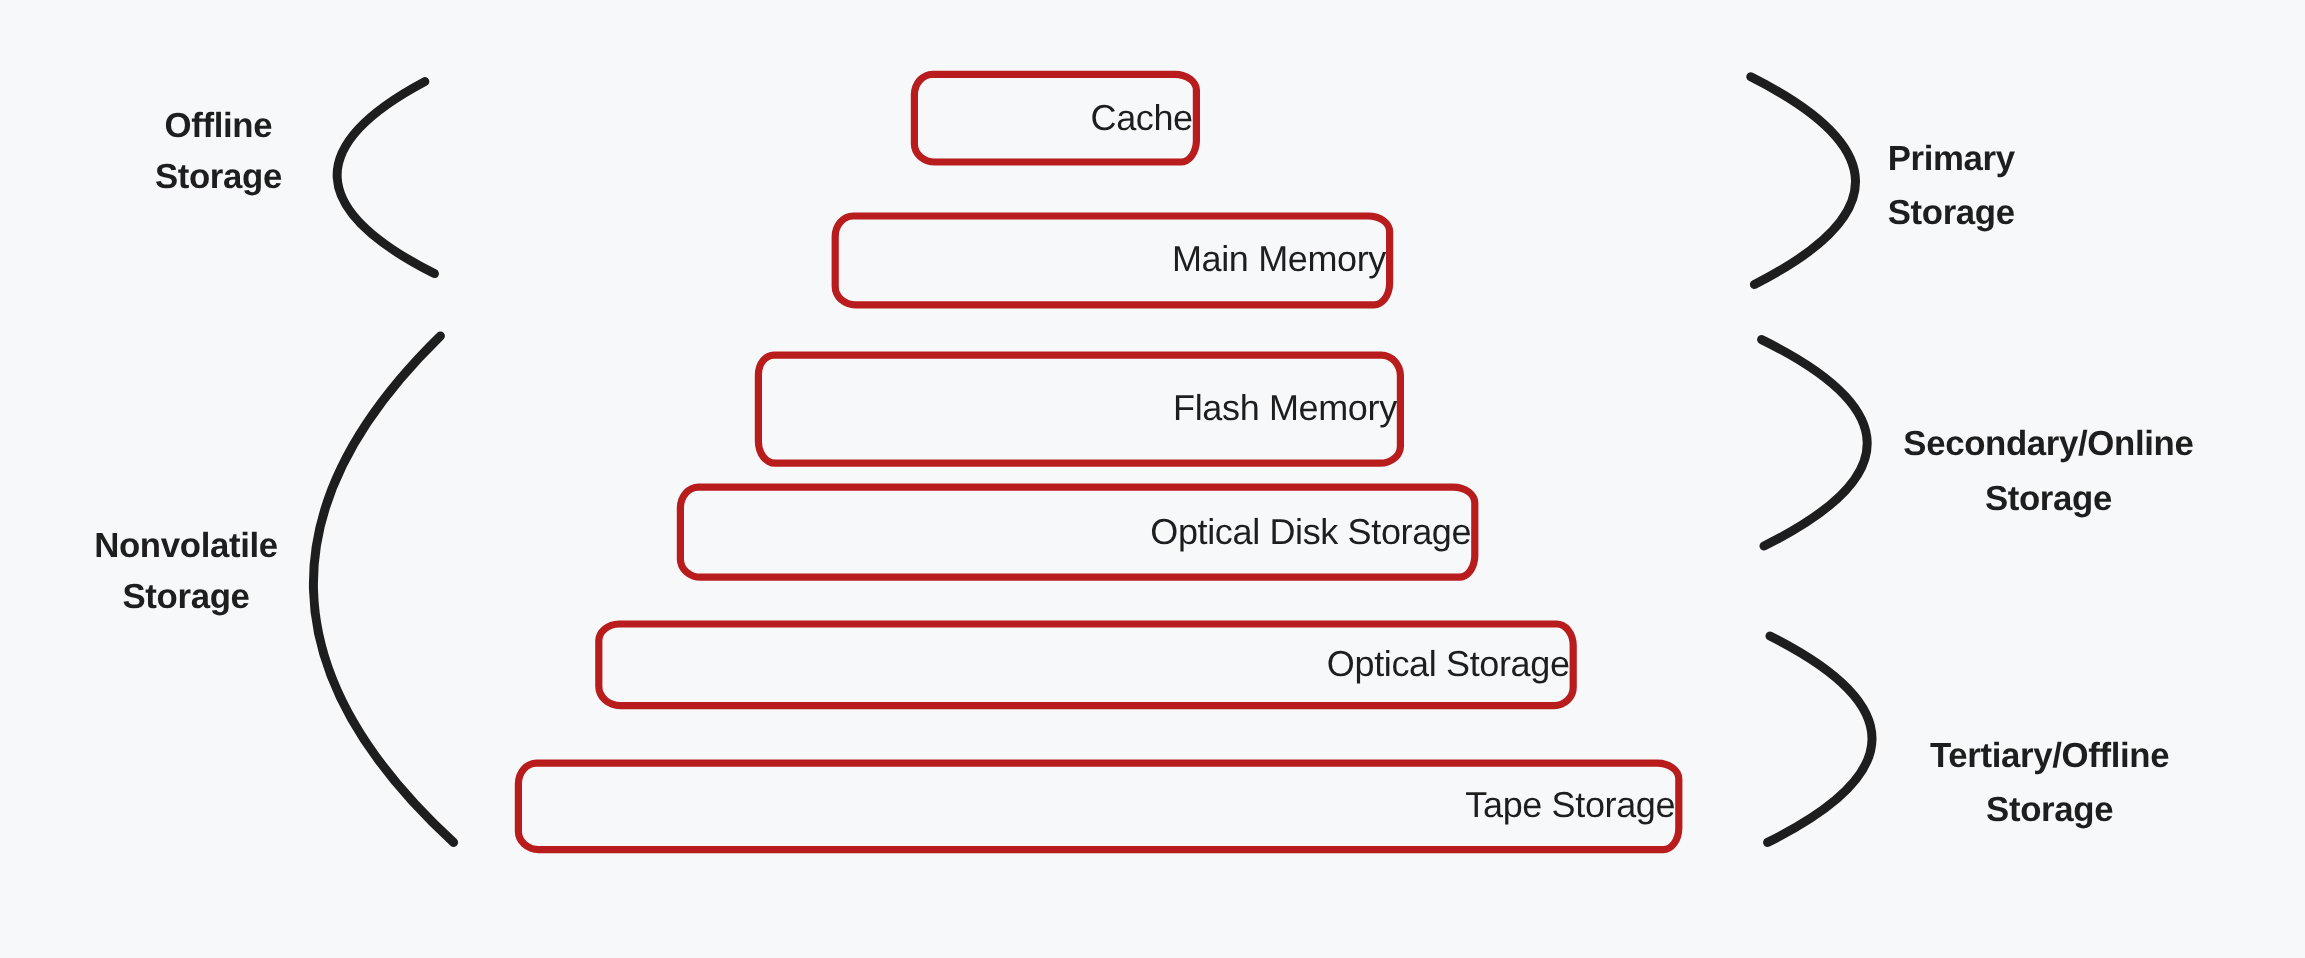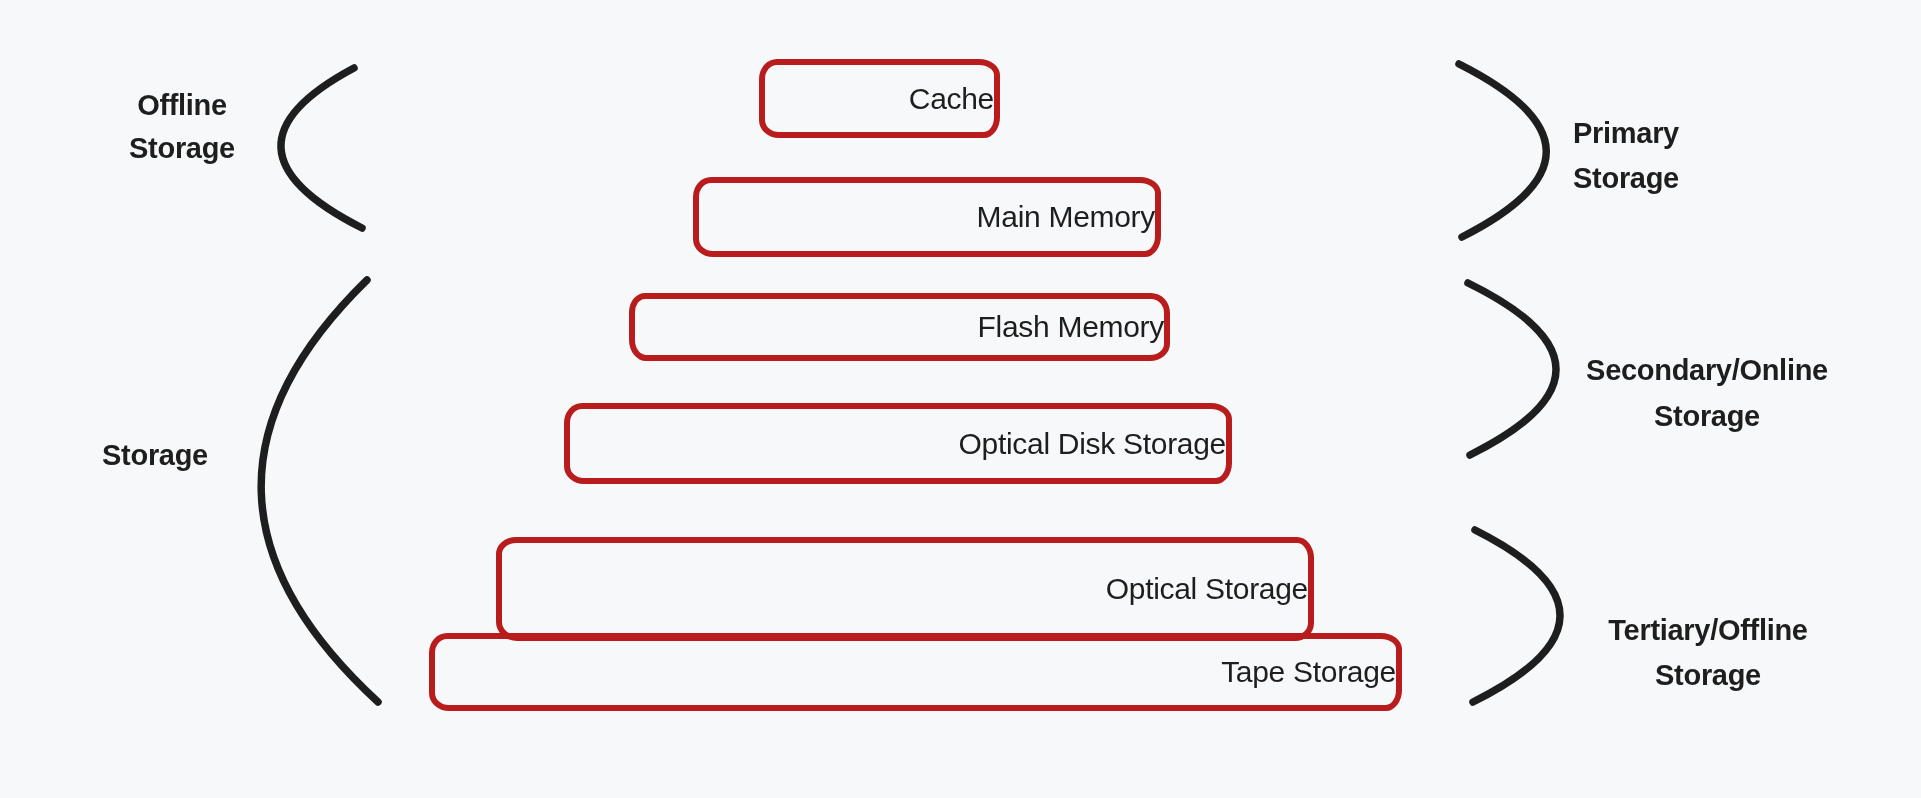--- a/index.html
+++ b/index.html
@@ -38,23 +38,23 @@
     background: transparent;
     display: flex;
     align-items: center;
     justify-content: flex-end;
     font-size: 30px;
     font-weight: 400;
     letter-spacing: -0.3px;
   }
   .level-cache        { left: 759px; top: 59px;  width: 241px; height: 79px; }
   .level-main-memory  { left: 693px; top: 177px; width: 468px; height: 80px; }
-  .level-flash-memory { left: 629px; top: 293px; width: 541px; height: 68px; border-radius: 16px 19px 20px 17px / 19px 20px 17px 21px; }
+  .level-flash-memory { left: 629px; top: 293px; width: 541px; height: 96px; border-radius: 16px 19px 20px 17px / 19px 20px 17px 21px; }
   .level-magnetic-disk{ left: 564px; top: 403px; width: 668px; height: 81px; }
-  .level-optical      { left: 496px; top: 517px; width: 818px; height: 104px; border-radius: 20px 17px 19px 21px / 17px 21px 18px 19px; margin-top: 20px; }
+  .level-optical      { left: 496px; top: 517px; width: 818px; height: 74px; border-radius: 20px 17px 19px 21px / 17px 21px 18px 19px; }
   .level-tape         { left: 429px; top: 633px; width: 973px; height: 78px; padding-left: 15px; }
   .side-label {
     position: absolute;
     font-weight: 700;
     font-size: 29px;
     letter-spacing: -0.3px;
     text-align: center;
     white-space: nowrap;
   }
   .label-volatile    { left: 82px;   top: 84px;  width: 200px; line-height: 43px; }
@@ -94,20 +94,21 @@
   <div class="level level-tape">
     <span>Tape Storage</span>
   </div>
 
   <div class="side-label label-volatile">
     <div>Offline</div>
     <div>Storage</div>
   </div>
 
   <div class="side-label label-nonvolatile">
+    <div>Nonvolatile</div>
     <div>Storage</div>
   </div>
 
   <div class="side-label label-primary">
     <div>Primary</div>
     <div>Storage</div>
   </div>
 
   <div class="side-label label-secondary">
     <div>Secondary/Online</div>

